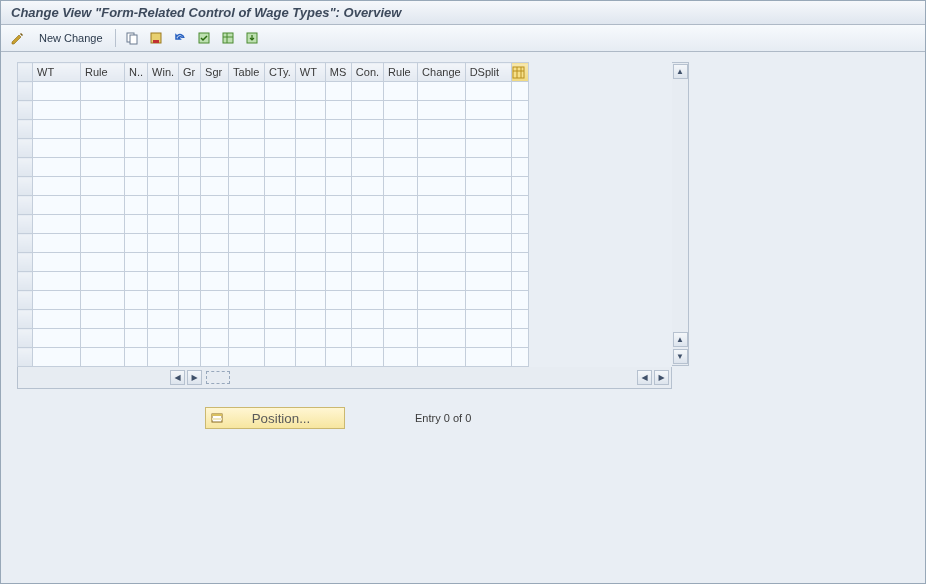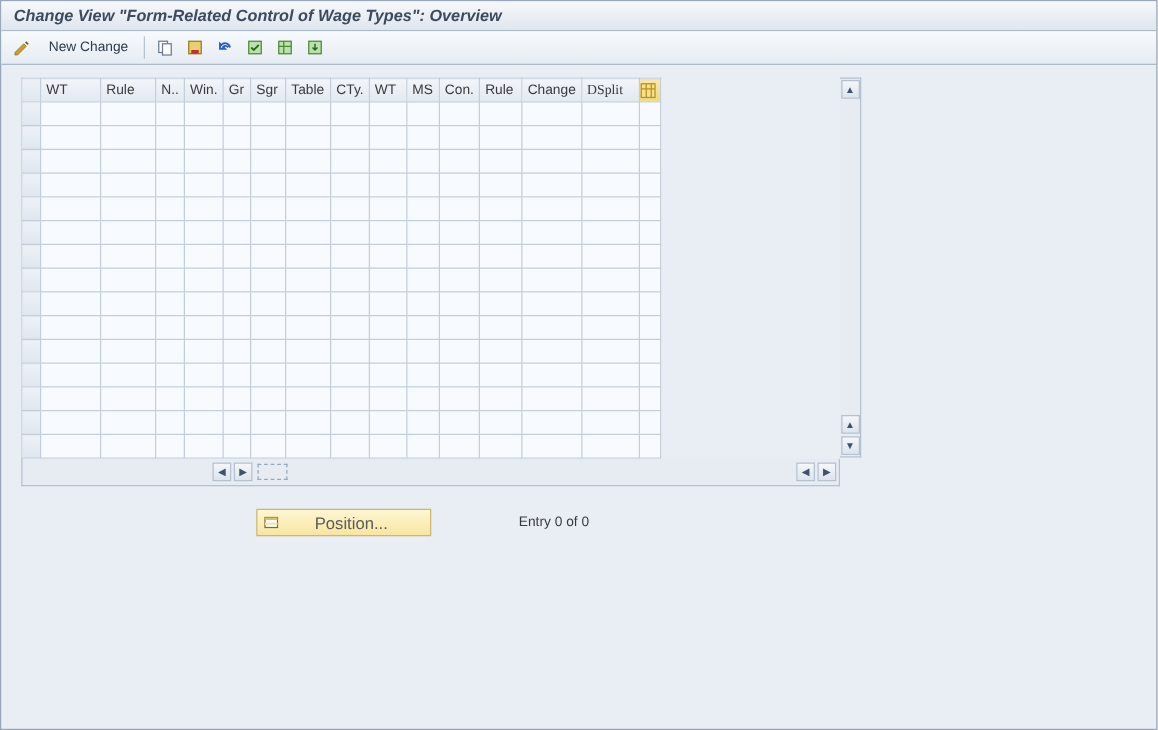--- a/index.html
+++ b/index.html
@@ -281,21 +281,21 @@
             <th style="width: 30px; margin-left: 40px;">Win.</th>
             <th style="width: 22px;">Gr</th>
             <th style="width: 28px;">Sgr</th>
             <th style="width: 36px;">Table</th>
             <th style="width: 30px;">CTy.</th>
             <th style="width: 30px;">WT</th>
             <th style="width: 26px;">MS</th>
             <th style="width: 32px;">Con.</th>
             <th style="width: 34px;">Rule</th>
             <th style="width: 46px;">Change</th>
-            <th style="width: 46px; font-family: Liberation Serif, serif;">DSplit</th>
+            <th style="width: 46px;">DSplit</th>
             <th class="settings">
               <svg width="13" height="13">
                 <rect x="1" y="1" width="11" height="11" fill="#f6e08a" stroke="#b89020"></rect>
                 <line x1="1" y1="5" x2="12" y2="5" stroke="#b89020"></line>
                 <line x1="5" y1="1" x2="5" y2="12" stroke="#b89020"></line>
                 <line x1="9" y1="1" x2="9" y2="12" stroke="#b89020"></line>
               </svg>
             </th>
           </tr>
       </thead>

